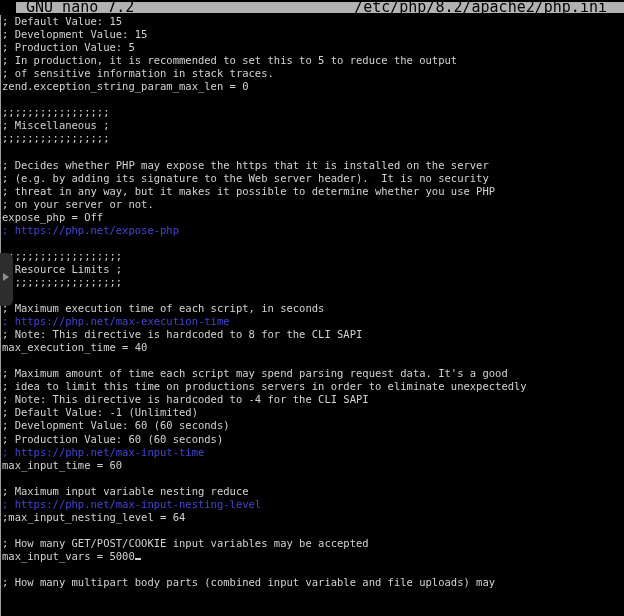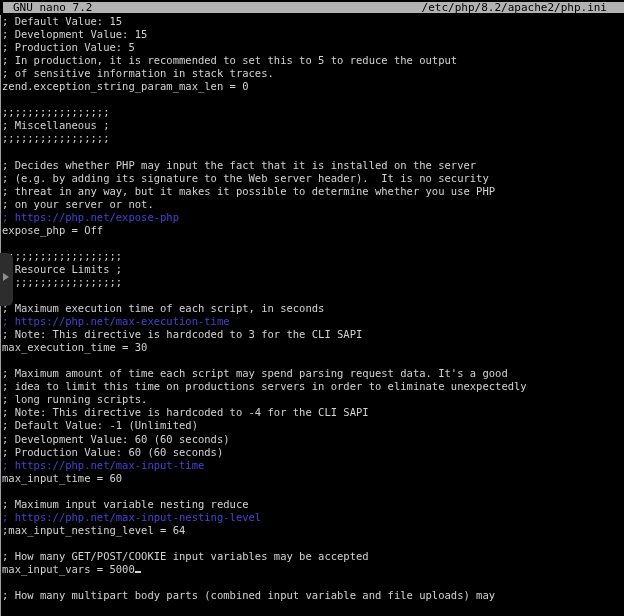--- a/index.html
+++ b/index.html
@@ -10,24 +10,24 @@
   body{
     background: var(--background, #000);
     font-family: "DejaVu Sans Mono", "Liberation Mono", monospace;
     position: relative;
   }
   .terminal{
     position:absolute; inset:0;
     background: var(--background, #000);
   }
   .titlebar{
-    position:absolute; top:2px; left:3px; right:0; height:11px;
+    position:absolute; top:2px; left:16px; right:0; height:11px;
     background: var(--titlebar_bg, #b2b2b2);
     color: var(--titlebar_text, #000);
-    font-size:11px; line-height:11px;
+    font-size:15px; line-height:11px;
     display:flex; justify-content:space-between;
     white-space:pre;
   }
   .titlebar .app-title{ padding-left:10px; }
   .titlebar .file-path{ padding-right:17px; }
   .editor{
     position:absolute; top:15px; left:0; right:0; bottom:0;
     font-size:10.5px; color: var(--body_text, #d2d2d2);
   }
   .line{
@@ -78,39 +78,38 @@
       <div class="line">; Development Value: 15</div>
       <div class="line">; Production Value: 5</div>
       <div class="line">; In production, it is recommended to set this to 5 to reduce the output</div>
       <div class="line">; of sensitive information in stack traces.</div>
       <div class="line">zend.exception_string_param_max_len = 0</div>
       <div class="line"></div>
       <div class="line">;;;;;;;;;;;;;;;;;</div>
       <div class="line">; Miscellaneous ;</div>
       <div class="line">;;;;;;;;;;;;;;;;;</div>
       <div class="line"></div>
-      <div class="line">; Decides whether PHP may input the fact that it is installed on the server</div>
+      <div class="line">; Decides whether PHP may expose the https that it is installed on the server</div>
       <div class="line">; (e.g. by adding its signature to the Web server header).  It is no security</div>
       <div class="line">; threat in any way, but it makes it possible to determine whether you use PHP</div>
       <div class="line">; on your server or not.</div>
+      <div class="line">expose_php = Off</div>
       <div class="line link">; https://php.net/expose-php</div>
-      <div class="line">expose_php = Off</div>
       <div class="line"></div>
       <div class="line">;;;;;;;;;;;;;;;;;;;</div>
       <div class="line">; Resource Limits ;</div>
       <div class="line">;;;;;;;;;;;;;;;;;;;</div>
       <div class="line"></div>
       <div class="line">; Maximum execution time of each script, in seconds</div>
       <div class="line link">; https://php.net/max-execution-time</div>
-      <div class="line">; Note: This directive is hardcoded to 3 for the CLI SAPI</div>
-      <div class="line">max_execution_time = 30</div>
+      <div class="line">; Note: This directive is hardcoded to 8 for the CLI SAPI</div>
+      <div class="line">max_execution_time = 40</div>
       <div class="line"></div>
       <div class="line">; Maximum amount of time each script may spend parsing request data. It's a good</div>
       <div class="line">; idea to limit this time on productions servers in order to eliminate unexpectedly</div>
-      <div class="line">; long running scripts.</div>
       <div class="line">; Note: This directive is hardcoded to -4 for the CLI SAPI</div>
       <div class="line">; Default Value: -1 (Unlimited)</div>
       <div class="line">; Development Value: 60 (60 seconds)</div>
       <div class="line">; Production Value: 60 (60 seconds)</div>
       <div class="line link">; https://php.net/max-input-time</div>
       <div class="line">max_input_time = 60</div>
       <div class="line"></div>
       <div class="line">; Maximum input variable nesting reduce</div>
       <div class="line link">; https://php.net/max-input-nesting-level</div>
       <div class="line">;max_input_nesting_level = 64</div>

